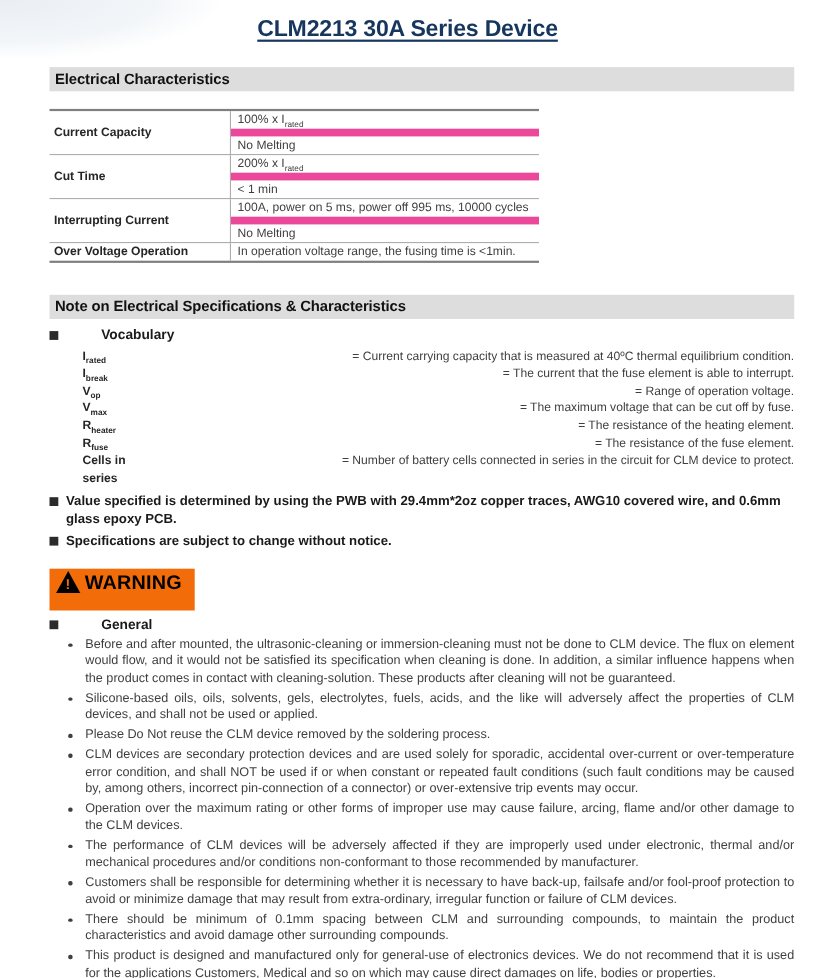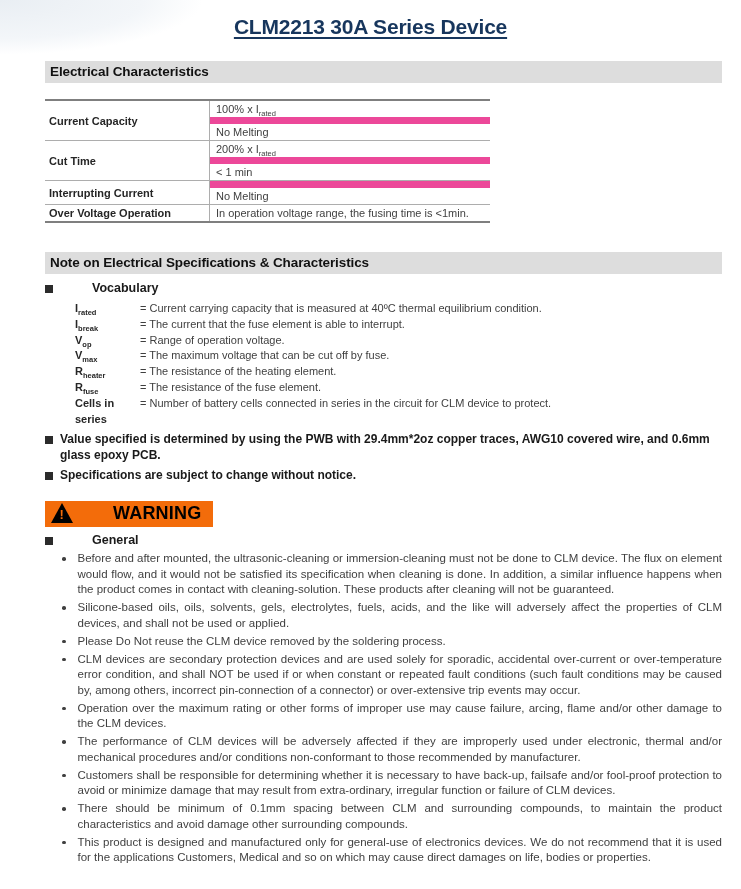--- a/index.html
+++ b/index.html
@@ -42,30 +42,30 @@
   .tline{padding:2.5px 6px;line-height:11px;}
   .tline.sep{border-top:7px solid #ec4899;}
   sub.sb{font-size:7.5px;line-height:0;}
 
   
   .sq-heading{display:flex;align-items:center;margin-top:7px;font-size:12.5px;font-weight:bold;color:#1a1a1a;gap:32px;}
   .sq{width:8px;height:8px;background:#2b2b2b;flex:0 0 8px;margin-right:7px;margin-top:1px;}
   .vocab-list{margin:6px 0 4px 30px;font-size:11px;}
   .vocab-row{display:flex;line-height:15.8px;}
   .vocab-term{width:65px;flex:0 0 65px;font-weight:bold;color:#262626;}
-  .vocab-def{flex:1;color:#3f3f3f;}
+  .vocab-def{flex:1;color:#3f3f3f;text-align:right;}
 
   
   .note-item{display:flex;margin-top:5px;font-size:12px;font-weight:bold;color:#1a1a1a;line-height:15.5px;}
   .note-item .sq{margin-top:4px;}
 
   
   .warning-badge{
     display:inline-flex;align-items:center;margin-top:17px;margin-left:0;
-    background:var(--warn-color,#f36c0a);padding:2px 12px 3px 6px;gap:36px;
+    background:var(--warn-color,#f36c0a);padding:2px 12px 15px 6px;
   }
   .warn-tri{position:relative;width:0;height:0;border-left:11px solid transparent;
     border-right:11px solid transparent;border-bottom:20px solid #000;margin-right:4px;}
   .warn-tri::after{content:"!";position:absolute;left:-2.5px;top:4.5px;color:var(--warn-color,#f36c0a);
     font-weight:bold;font-size:13px;line-height:13px;}
   .warning-text{font-size:18px;font-weight:bold;color:#000;letter-spacing:0.2px;}
 
   
   .bullet-list{margin:4px 0 0 17px;}
   .bullet-item{display:flex;font-size:11.5px;line-height:15.5px;color:#3f3f3f;margin-top:2.5px;}
@@ -96,20 +96,21 @@
       <div class="trow">
         <div class="tlabel">Cut Time</div>
         <div class="tvals">
           <div class="tline"><span>200% x I</span><sub class="sb">rated</sub></div>
           <div class="tline sep"><span>&lt; 1 min</span></div>
         </div>
       </div>
       <div class="trow">
         <div class="tlabel">Interrupting Current</div>
         <div class="tvals">
+          <div class="tline"><span>100A, power on 5 ms, power off 995 ms, 10000 cycles</span></div>
           <div class="tline sep"><span>No Melting</span></div>
         </div>
       </div>
       <div class="trow">
         <div class="tlabel">Over Voltage Operation</div>
         <div class="tvals">
           <div class="tline"><span>In operation voltage range, the fusing time is &lt;1min.</span></div>
         </div>
       </div>
     </div>

